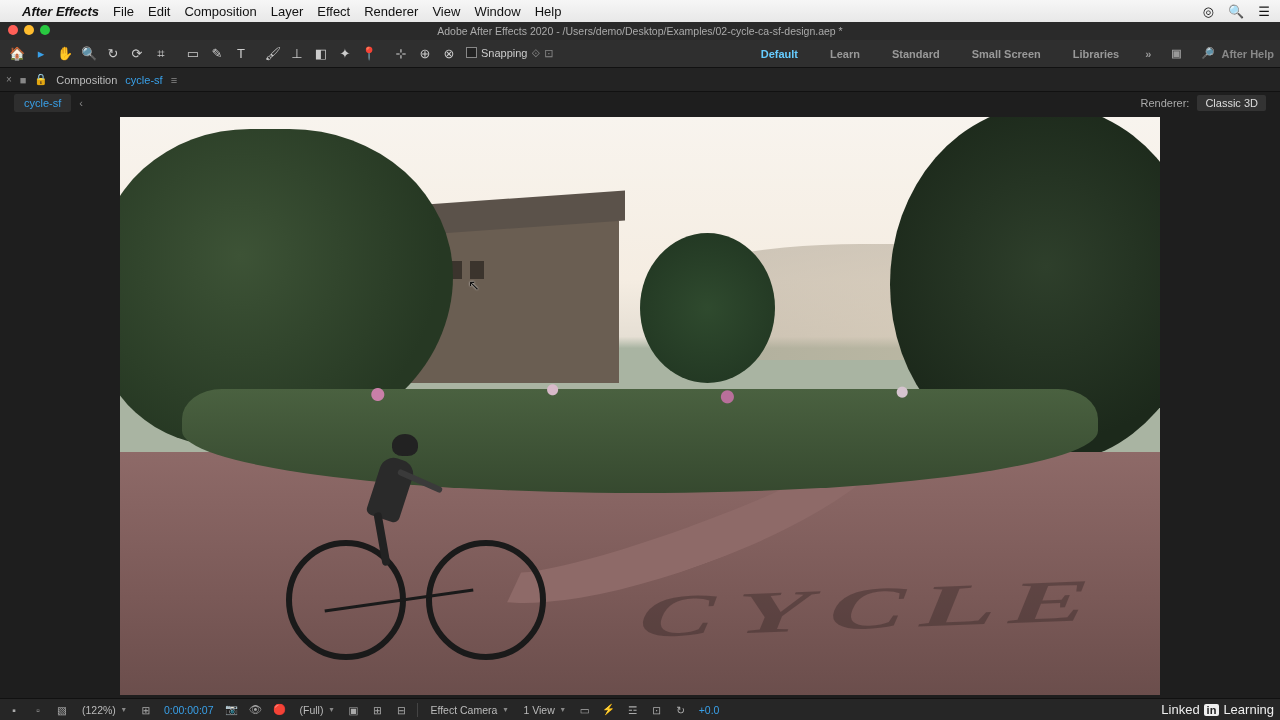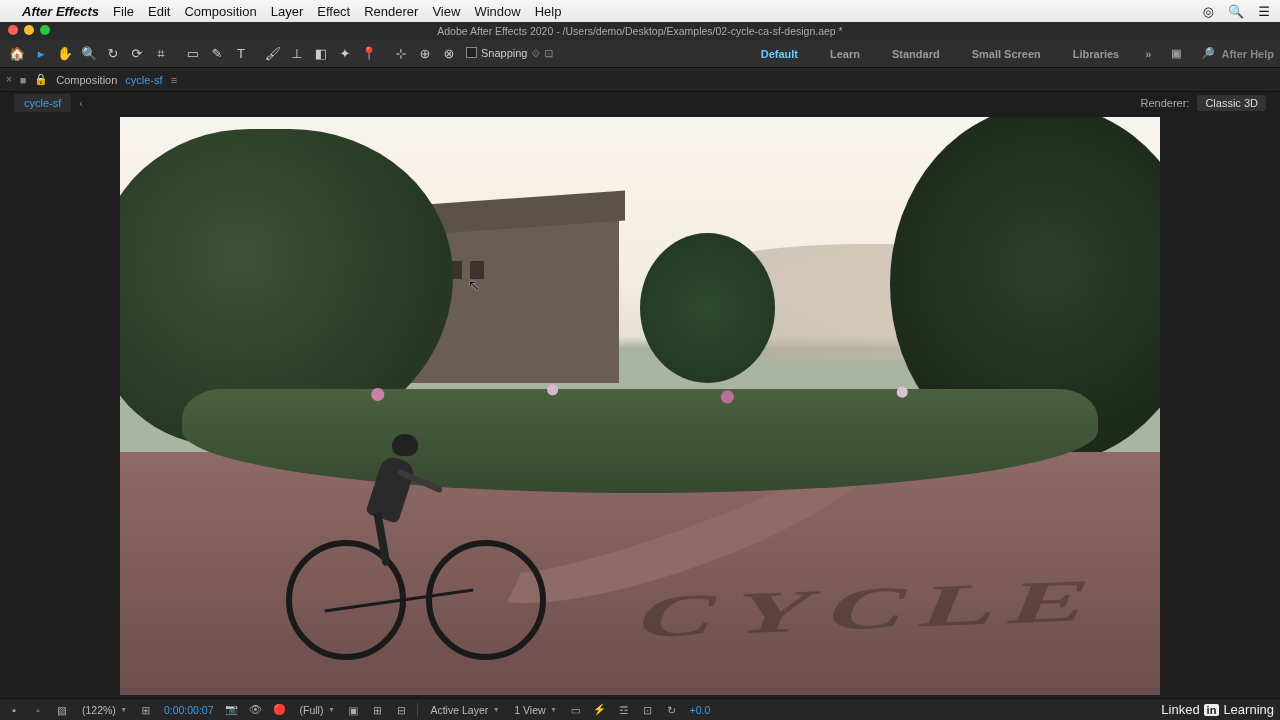--- a/index.html
+++ b/index.html
@@ -220,21 +220,21 @@
   <span class="ico">⊞</span>
   <span class="val blue">0:00:00:07</span>
   <span class="ico">📷</span>
   <span class="ico">👁</span>
   <span class="ico">🔴</span>
   <span class="dd val">(Full)</span>
   <span class="ico">▣</span>
   <span class="ico">⊞</span>
   <span class="ico">⊟</span>
   <span class="sep"></span>
-  <span class="dd val">Active Layer</span>
+  <span class="dd val">Effect Camera</span>
   <span class="dd val">1 View</span>
   <span class="ico">▭</span>
   <span class="ico">⚡</span>
   <span class="ico">☲</span>
   <span class="ico">⊡</span>
   <span class="ico">↻</span>
   <span class="val blue">+0.0</span>
   <div class="brand">
     <span>Linked</span>
     <span class="li">in</span>

